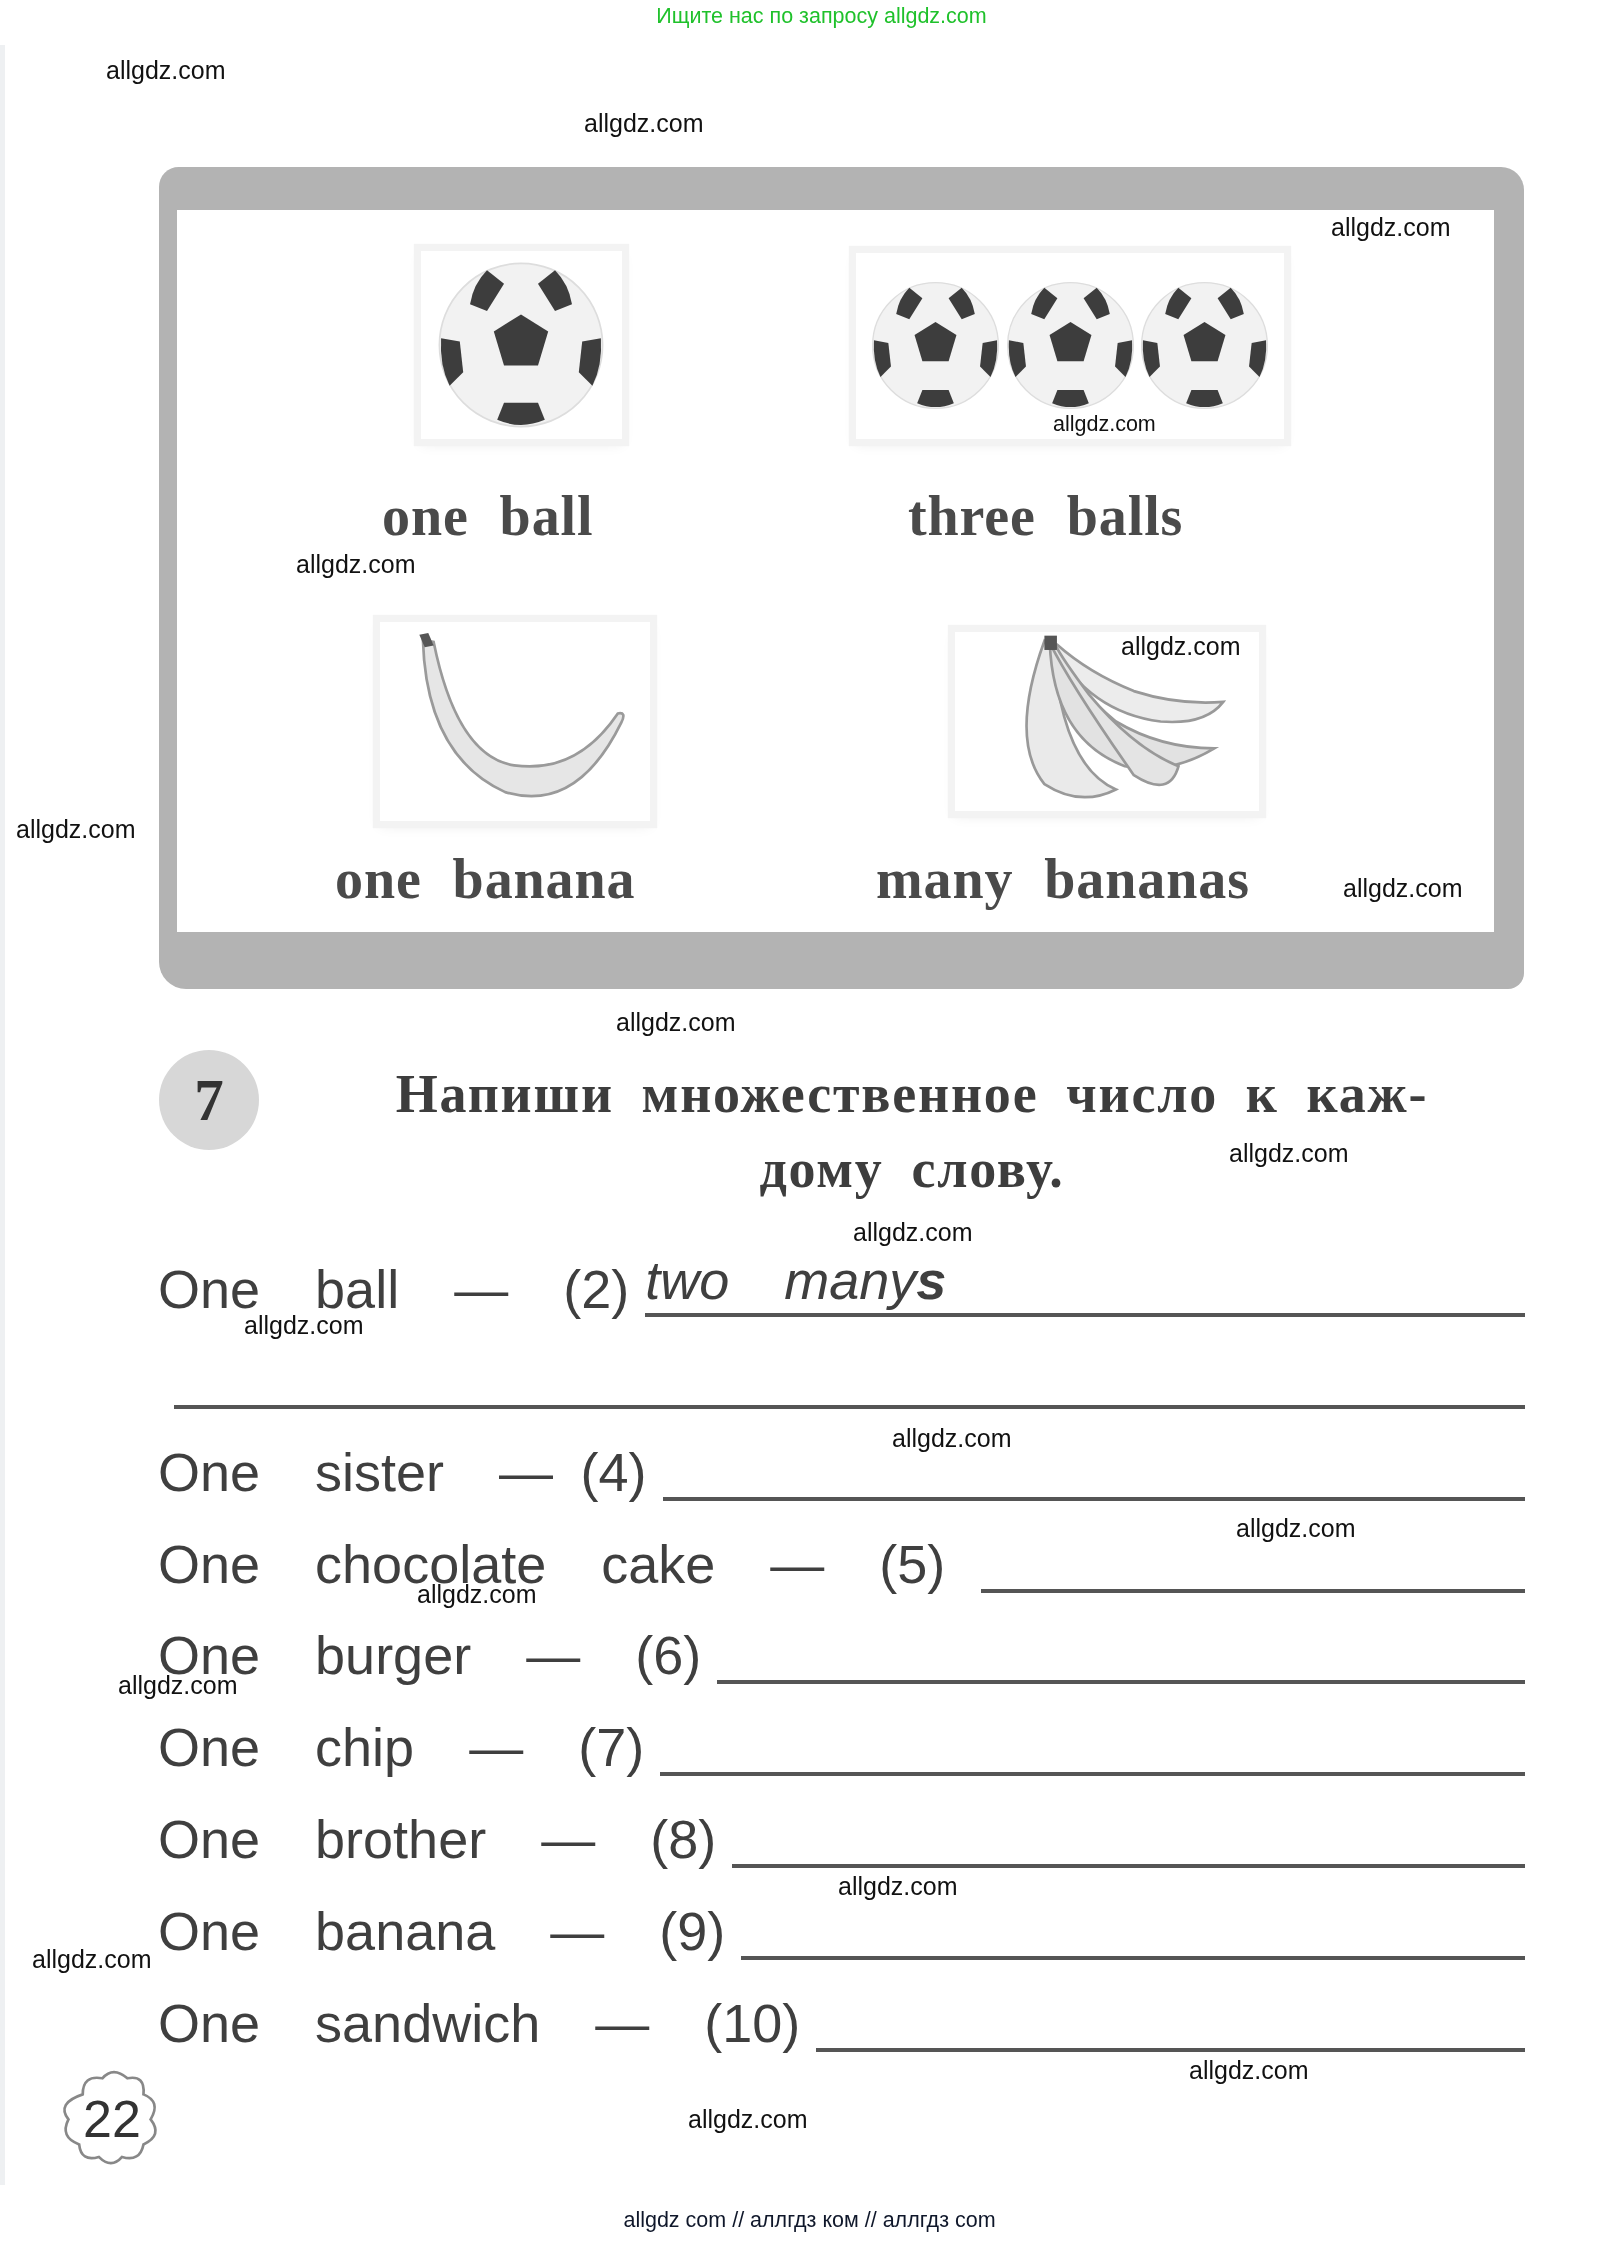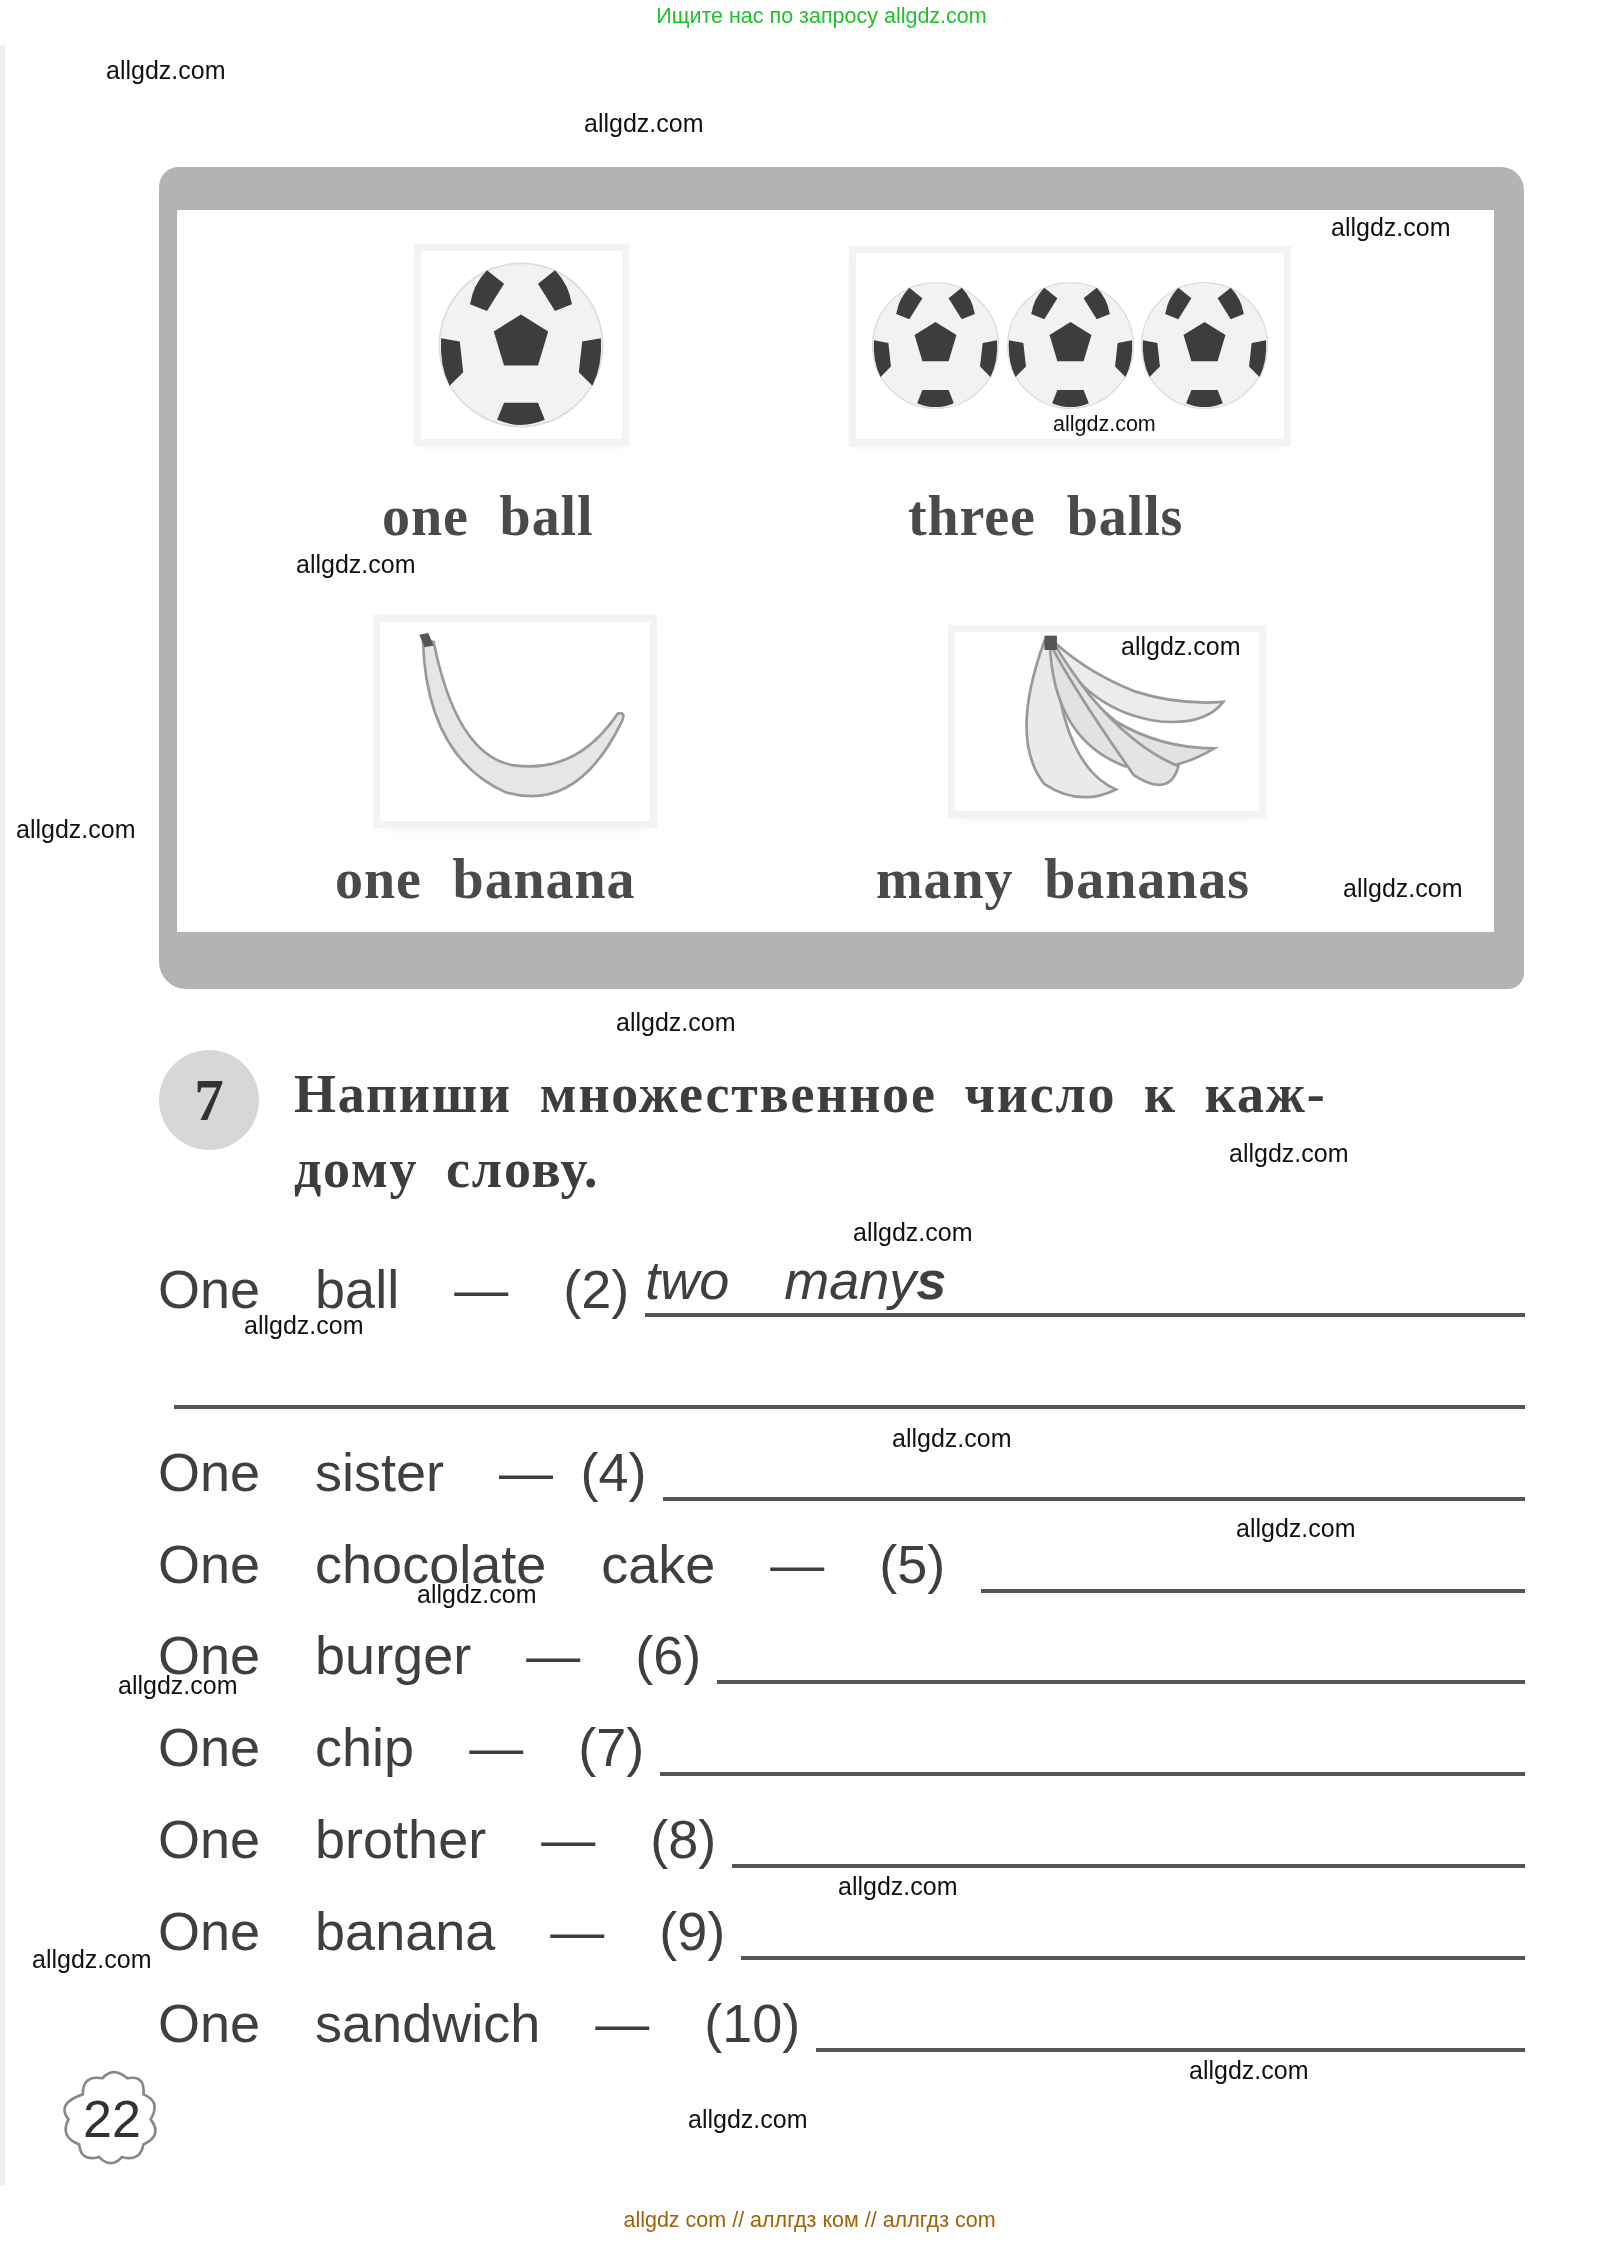--- a/index.html
+++ b/index.html
@@ -5,21 +5,21 @@
     html, body { margin: 0; padding: 0; }
     body {
       width: 1619px; height: 2261px; position: relative; overflow: hidden;
       background: #ffffff;
       font-family: "Liberation Sans", sans-serif;
       color: #3a3a3a;
     }
     .page-edge { position: absolute; left: 0; top: 45px; width: 5.4px; height: 2140px; background: #eef0f2; }
     .wm { position: absolute; font-family: "Liberation Sans", sans-serif; font-size: 25px; color: #111; white-space: nowrap; }
     .top-banner { position: absolute; top: 3.6px; left: 0; width: 100%; text-align: center; font-size: 21.5px; color: #1fc12b; padding-left: 12px; }
-    .bottom-banner { position: absolute; top: 2208px; left: 0; width: 100%; text-align: center; font-size: 21.5px; color: #a16207; }
+    .bottom-banner { position: absolute; top: 2208px; left: 0; width: 100%; text-align: center; font-size: 21.5px; color: #0f172a; }
 
     
     .frame {
       position: absolute; left: 159px; top: 167px; width: 1365px; height: 822px;
       background: #b3b3b3; border-radius: 19.7px 23px 16px 27px;
     }
     .frame-inner {
       position: absolute; left: 18px; top: 43px; width: 1317px; height: 722px;
       background: #ffffff;
     }
@@ -36,21 +36,21 @@
 
     
     .task-num {
       position: absolute; left: 159px; top: 1050px; width: 100px; height: 100px; border-radius: 50%;
       background: #d7d7d7; display: flex; align-items: center; justify-content: center;
       font-family: "Liberation Serif", serif; font-weight: bold; font-size: 59px; color: #333;
     }
     .task-title {
       position: absolute; left: 294px; top: 1057px; width: 1236px;
       font-family: "Liberation Serif", serif; font-weight: bold; font-size: 54px;
-      line-height: 75px; color: #3d3d3d; letter-spacing: 1.8px; word-spacing: 12.5px;
+      line-height: 75px; color: #3d3d3d; letter-spacing: 1.8px; word-spacing: 12.5px; text-align: center;
     }
 
     .rows { position: absolute; left: 158px; top: 1245px; width: 1367px; }
     .row {
       position: absolute; left: 0; width: 1367px; height: 90px;
       display: flex; align-items: flex-end;
     }
     .row .prompt {
       font-size: 54px; color: #3f3f3f; white-space: pre; word-spacing: 12.5px; line-height: 63px;
       padding-bottom: 3.6px;

